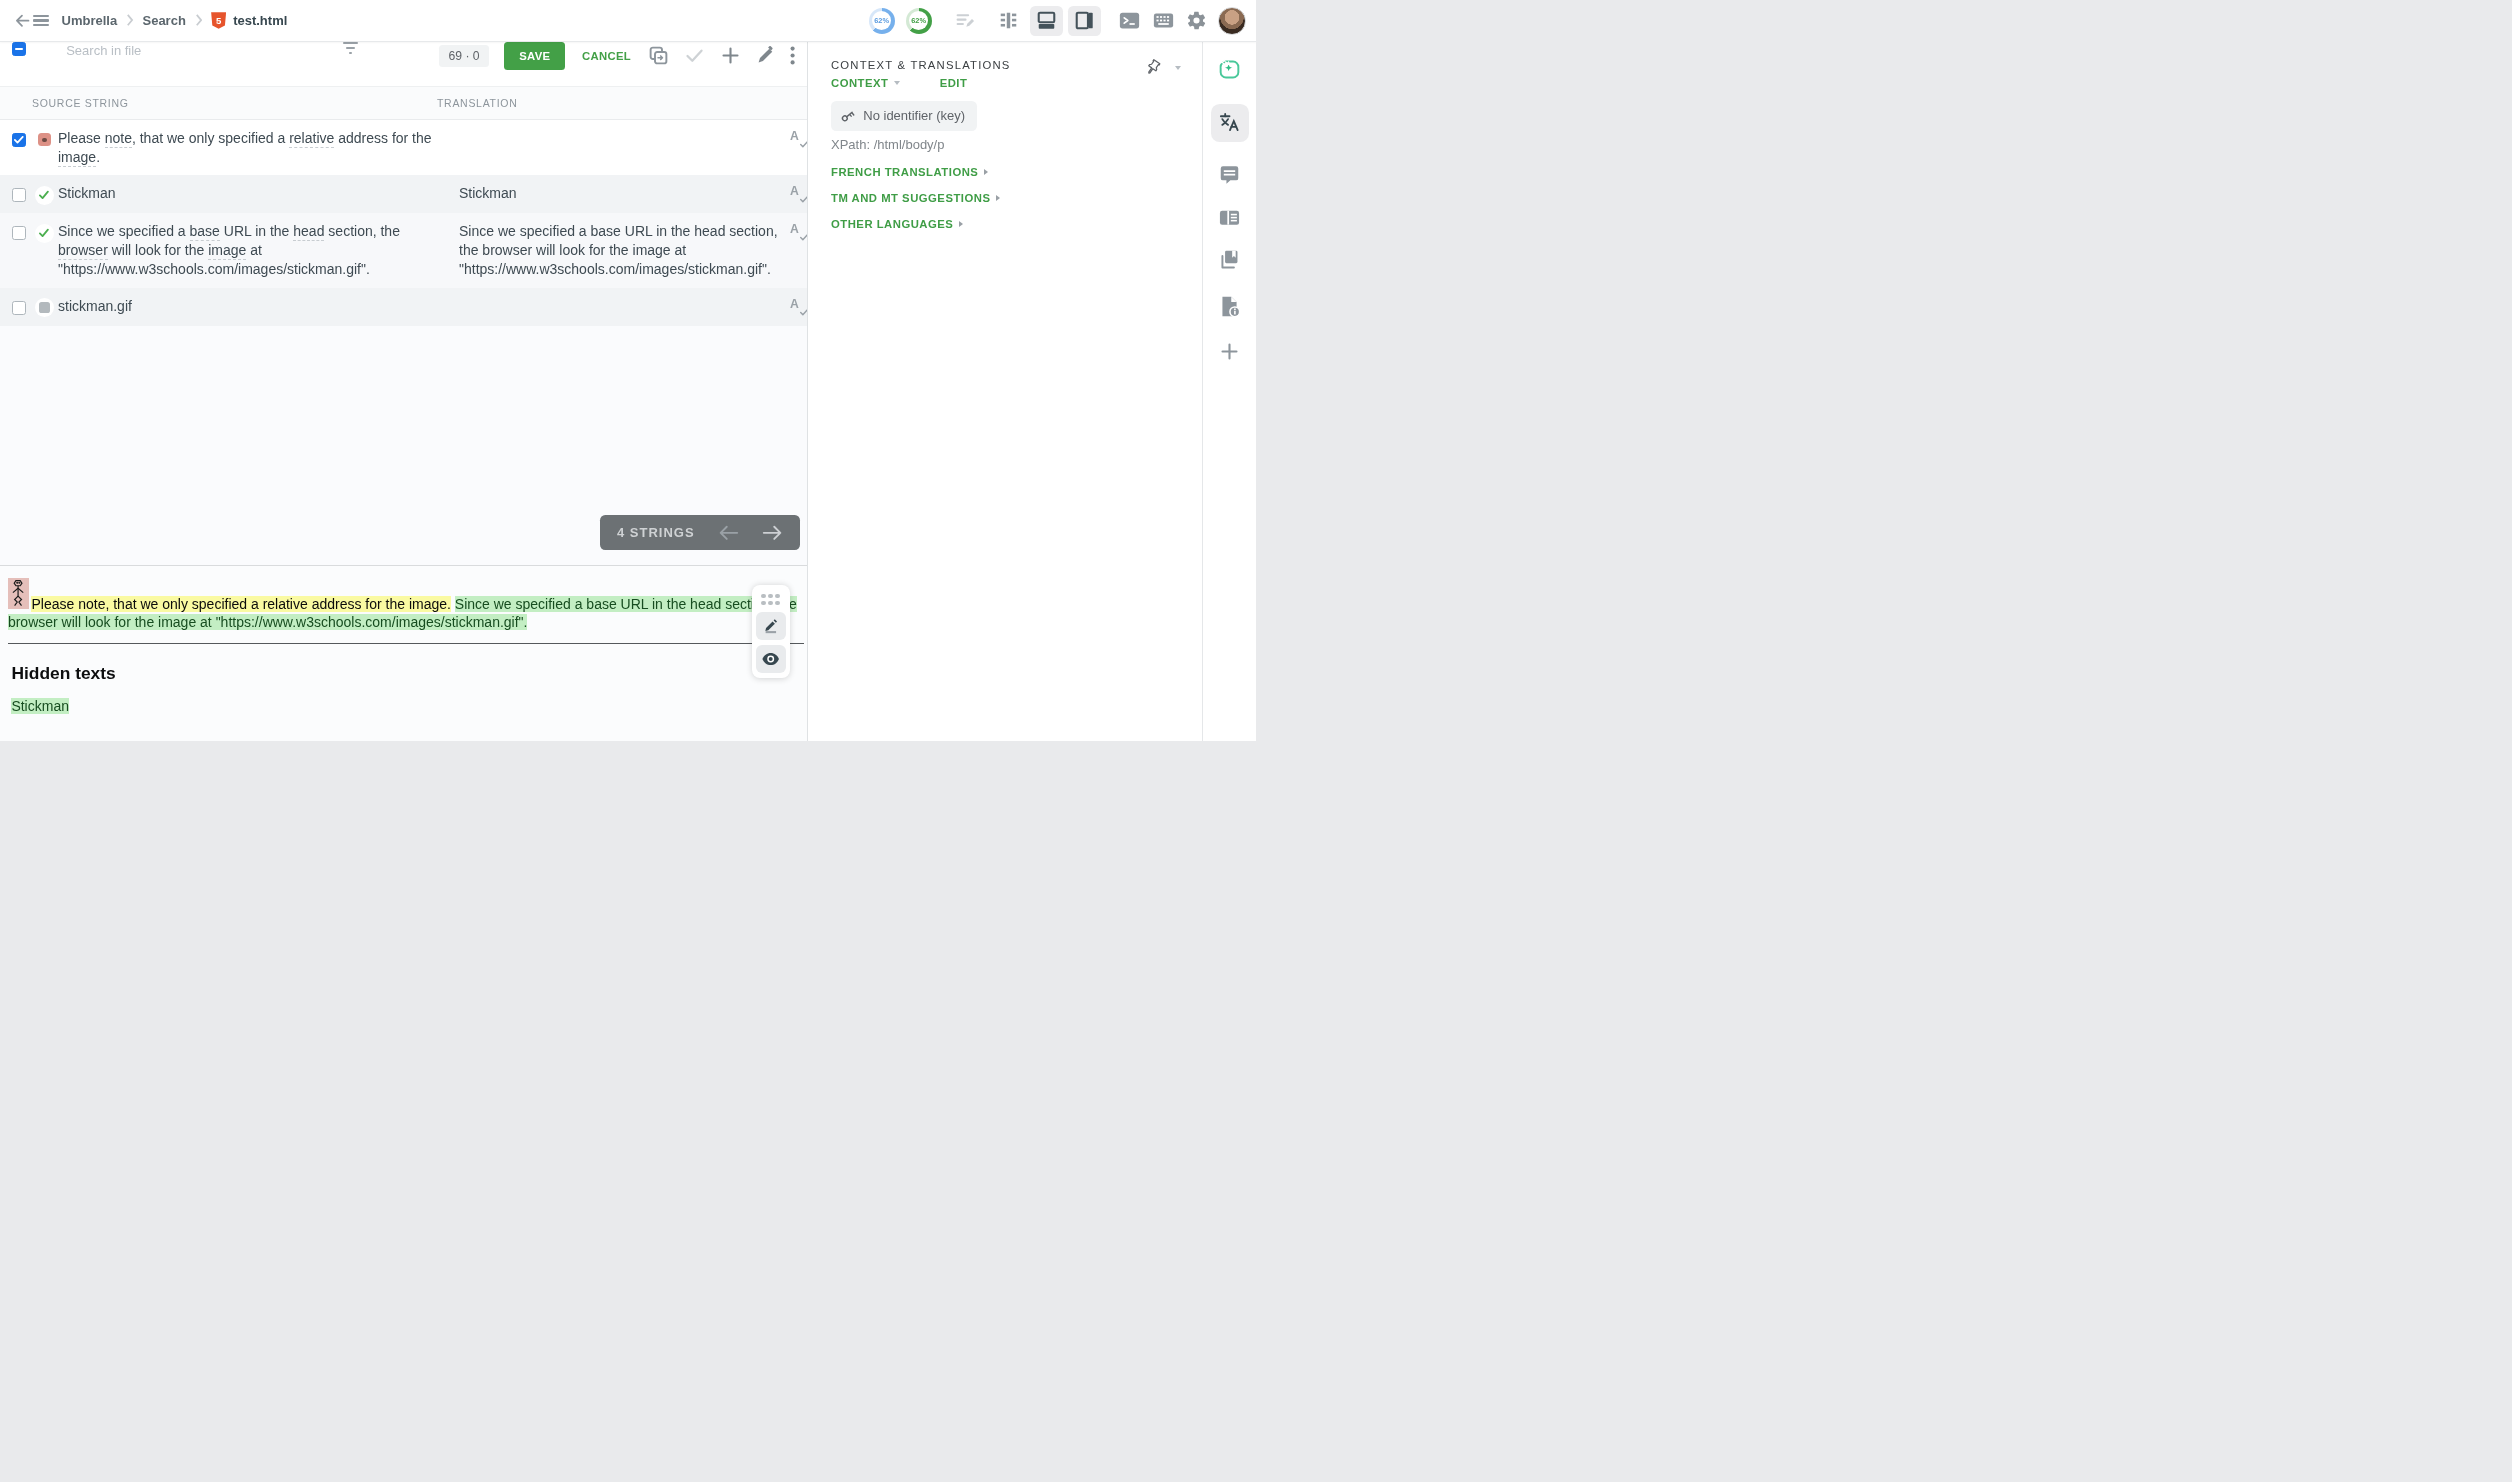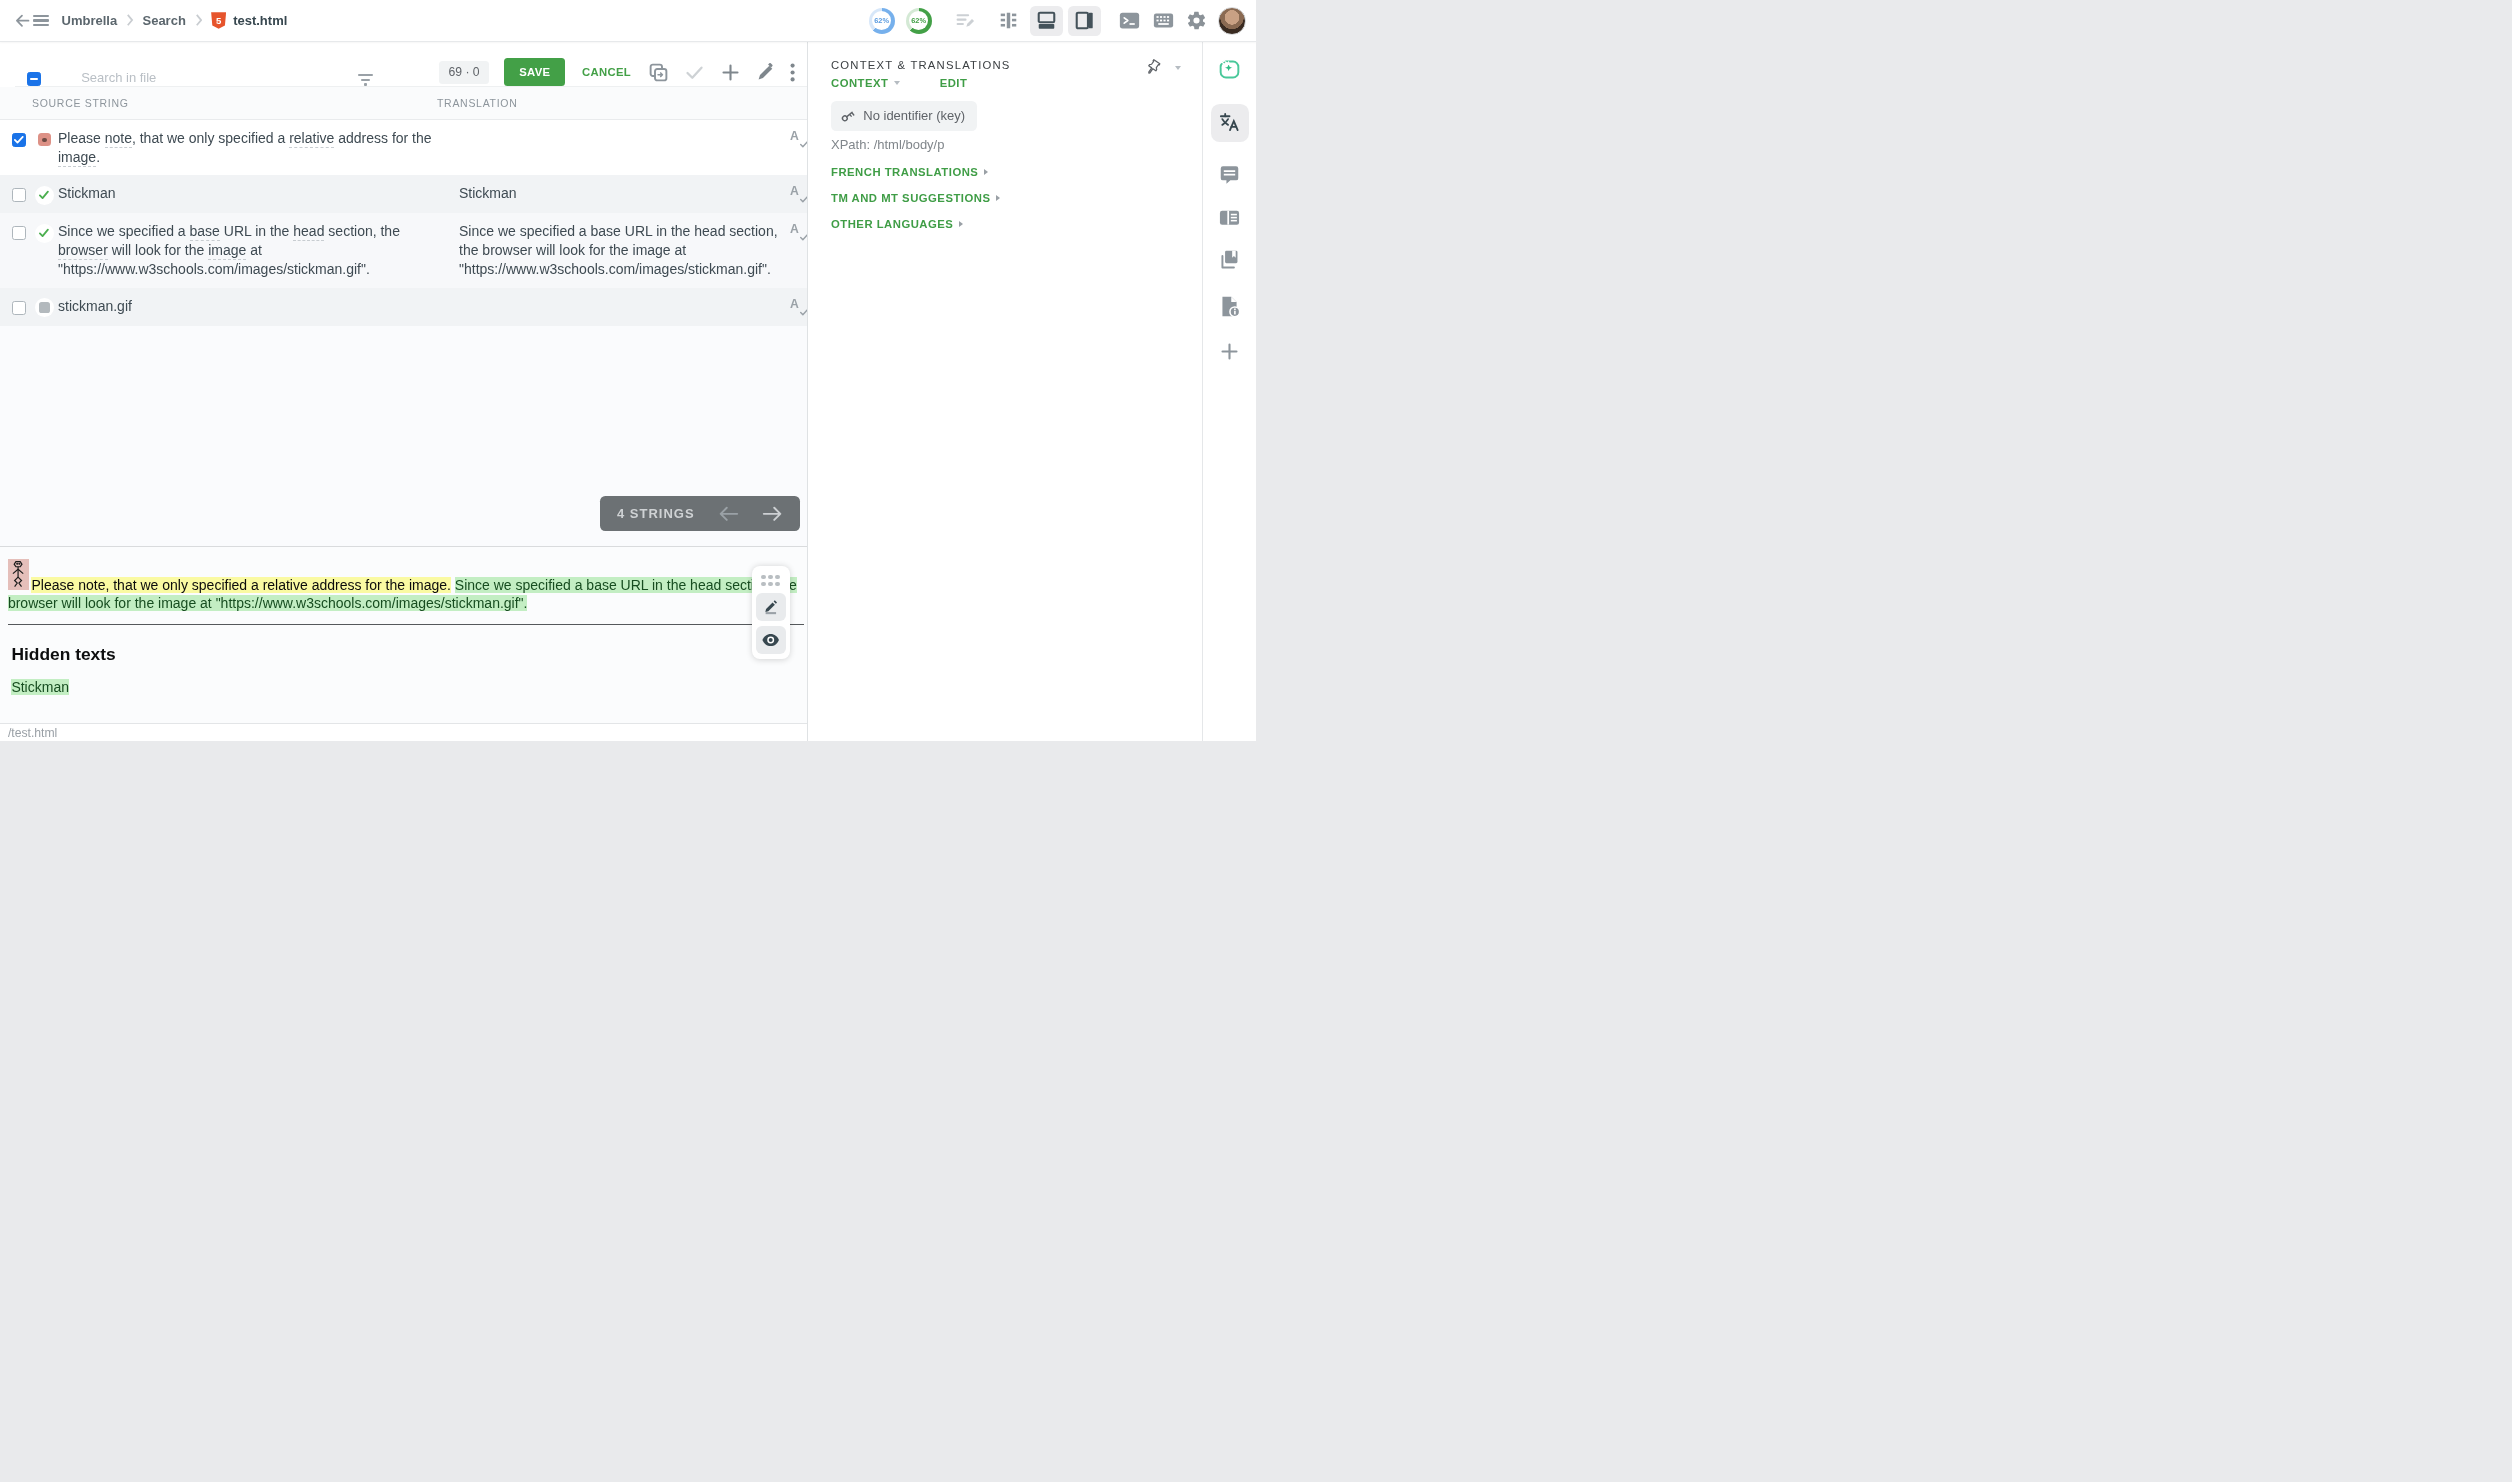--- a/index.html
+++ b/index.html
@@ -36,21 +36,21 @@
           border:0.9px solid #d8dadc;}
 
   
   .cols{display:flex;height:700px;}
   .main{width:808px;border-right:0.9px solid #dfe2e4;display:flex;flex-direction:column;background:#fff;}
   .sidebar{width:394px;background:#fff;padding:17.4px 21px 0 23px;position:relative;}
   .rail{width:54px;background:#fff;border-left:0.9px solid #e5e7e9;display:flex;flex-direction:column;align-items:center;
         padding-top:15.7px;gap:23px;}
 
   
-  .toolbar{height:45px;display:flex;align-items:flex-end;padding:0 12.2px;border-bottom:0.9px solid #eef0f1;background:#fff;margin-left:15px;}
+  .toolbar{height:45px;display:flex;align-items:flex-start;padding:0 12.2px;border-bottom:0.9px solid #eef0f1;background:#fff;}
   .cb{width:14px;height:14px;border-radius:2.6px;border:1.7px solid #aeb6bc;background:#fff;display:inline-flex;
       align-items:center;justify-content:center;flex:none;cursor:pointer;}
   .cb.on,.cb.ind{background:#1a73e8;border-color:#1a73e8;}
   .cb.ind i{display:block;width:7.9px;height:2.2px;background:#fff;border-radius:0.9px;}
   .search{border:none;outline:none;font-size:13px;margin-left:38px;width:218px;color:#3c4043;
           font-family:"Liberation Sans",sans-serif;background:transparent;}
   .search::placeholder{color:#b9bfc5;}
   .funnel{display:flex;flex-direction:column;align-items:center;gap:2.6px;margin-left:61px;cursor:pointer;}
   .funnel i{display:block;background:#9aa1a7;border-radius:0.9px;height:2.2px;}
   .funnel i:nth-child(1){width:15px;}.funnel i:nth-child(2){width:8.7px;}.funnel i:nth-child(3){width:3.5px;height:2.6px;}
@@ -397,23 +397,20 @@
           <button class="ft-btn">
             <svg width="17.4" height="14" viewBox="0 0 20 16">
                 <path d="M10 1C5.6 1 2.2 3.7.5 8c1.7 4.3 5.1 7 9.5 7s7.8-2.7 9.5-7C17.8 3.7 14.4 1 10 1z" fill="#37474f"></path>
                 <circle cx="10" cy="8" r="4" fill="#fff"></circle>
                 <circle cx="10" cy="8" r="2.3" fill="#37474f"></circle>
               </svg>
           </button>
         </div>
       </div>
 
-      <div class="pathbar">
-        <span>/test.html</span>
-      </div>
     </section>
 
     <aside class="sidebar">
       <div class="sb-head">
         <span class="sb-title">CONTEXT &amp; TRANSLATIONS</span>
         <span class="sb-tools">
           <svg width="17.4" height="17.4" viewBox="0 0 24 24" style="transform:rotate(35deg)">
               <path d="M16 9V4h1V2H7v2h1v5l-2 2v2h5v7l1 1 1-1v-7h5v-2l-2-2z" fill="none" stroke="#5f6368" stroke-width="1.7" stroke-linejoin="round"></path>
             </svg>
           <span class="tri-d"></span>

